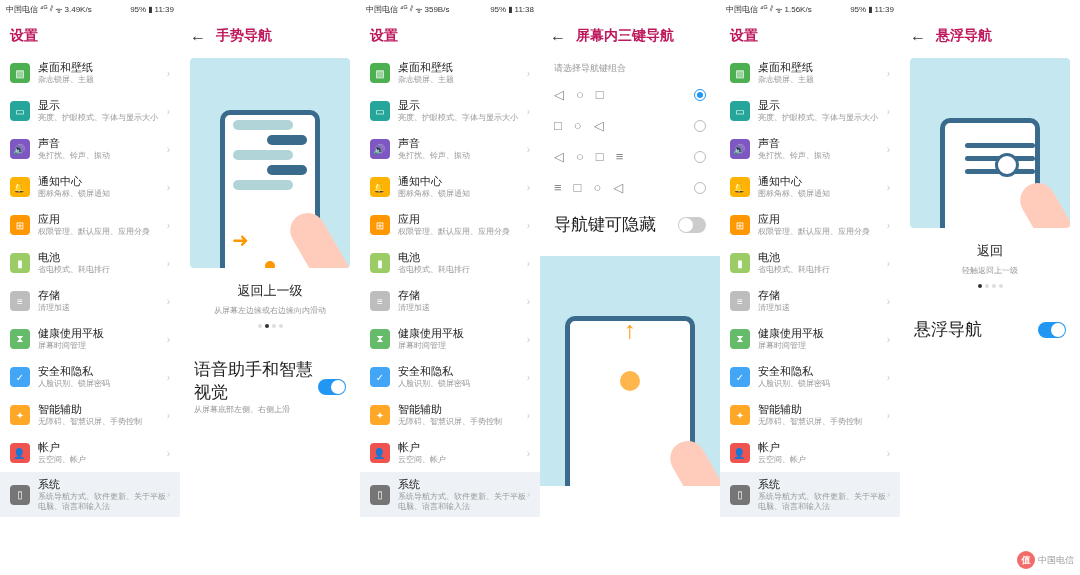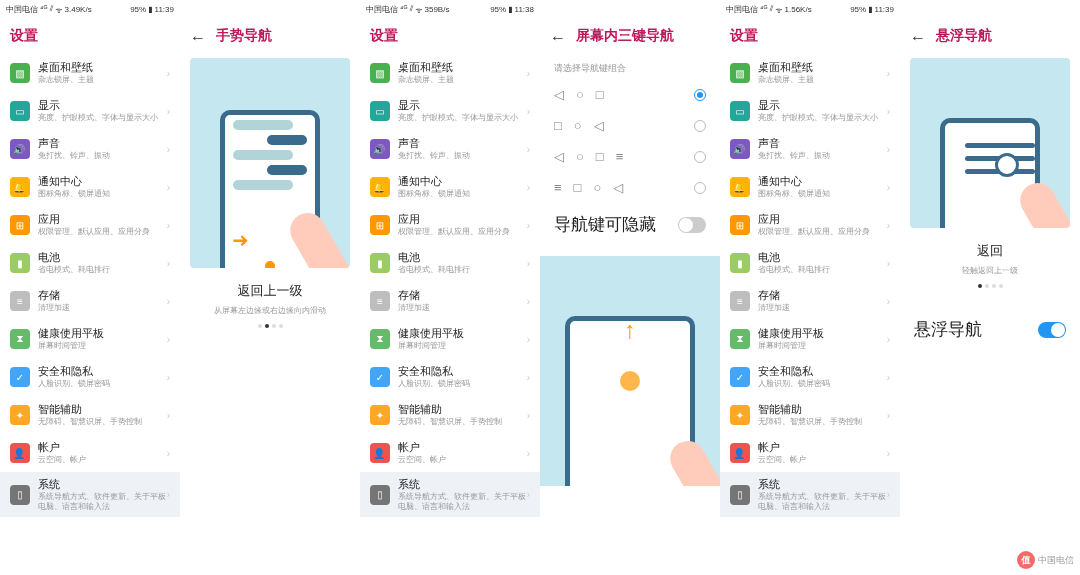--- a/index.html
+++ b/index.html
@@ -233,20 +233,29 @@
         </div>
     </div>
     <div class="detail-title">返回上一级</div>
     <div class="detail-sub">从屏幕左边缘或右边缘向内滑动</div>
     <div class="dots">
       <div class="dot"></div>
         <div class="dot active"></div>
         <div class="dot"></div>
         <div class="dot"></div>
     </div>
+    <div class="toggle-row">
+      <div class="toggle-text">
+        <div class="toggle-title">语音助手和智慧视觉</div>
+        <div class="toggle-sub">从屏幕底部左侧、右侧上滑</div>
+      </div>
+      <div class="switch on">
+          <div class="switch-knob"></div>
+        </div>
+    </div>
   </div>
 </div>
 
 <div class="col">
   <div class="status-bar">
     <div class="sb-left">
         <span>中国电信</span>
         <span>⁴ᴳ ⫽</span>
         <span>ᯤ</span>
         <span>359B/s</span>

